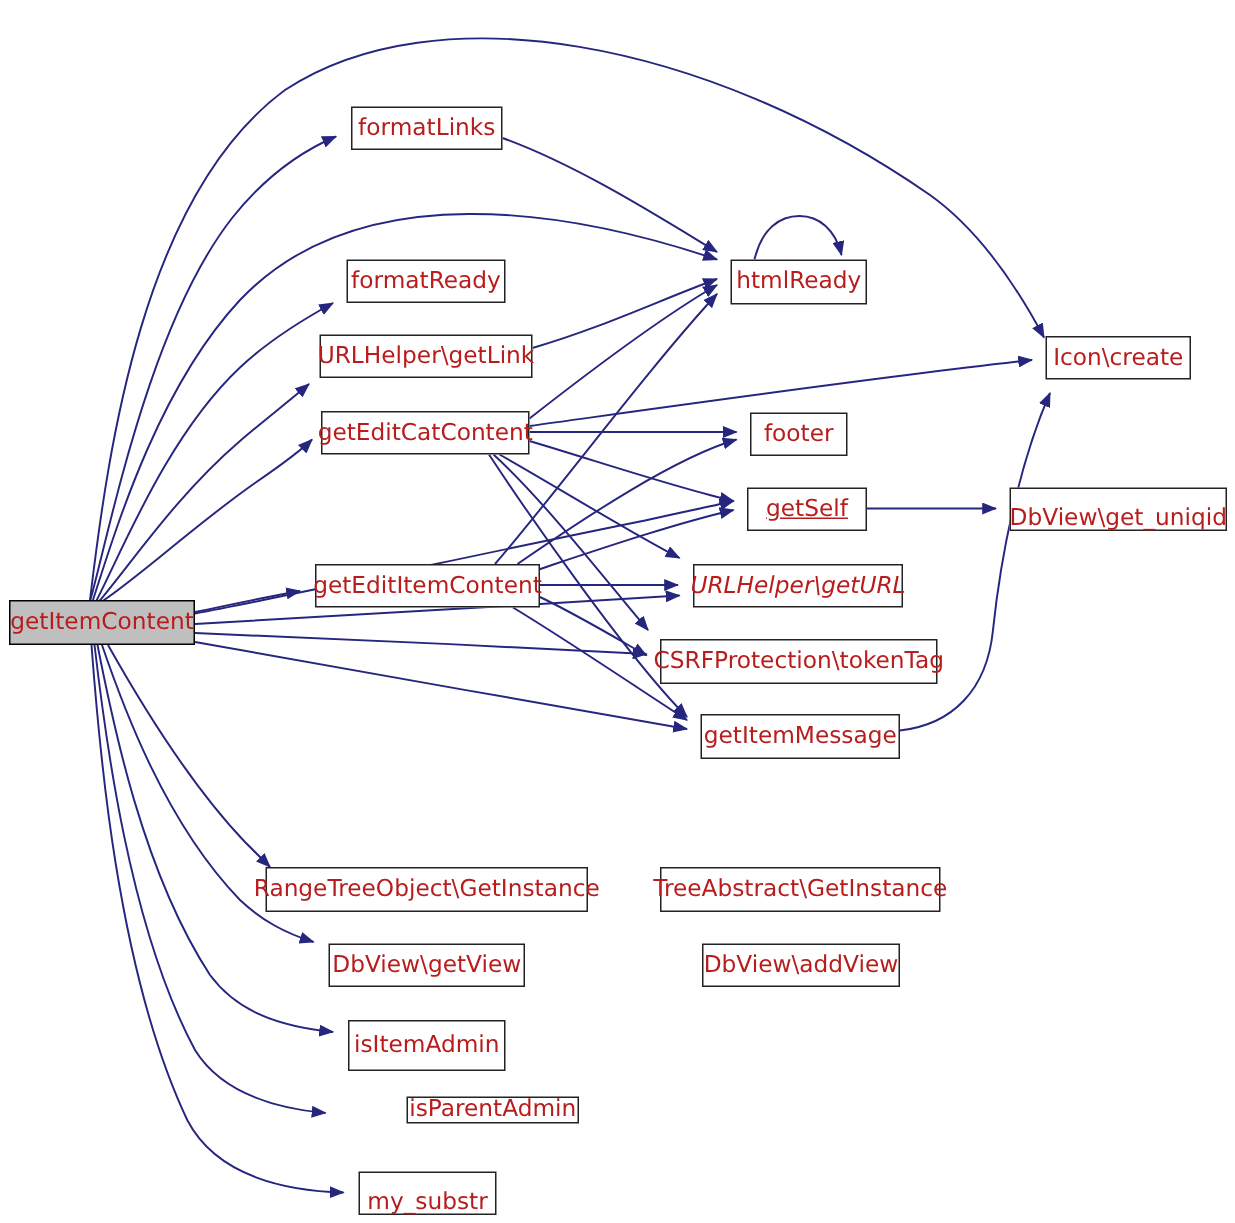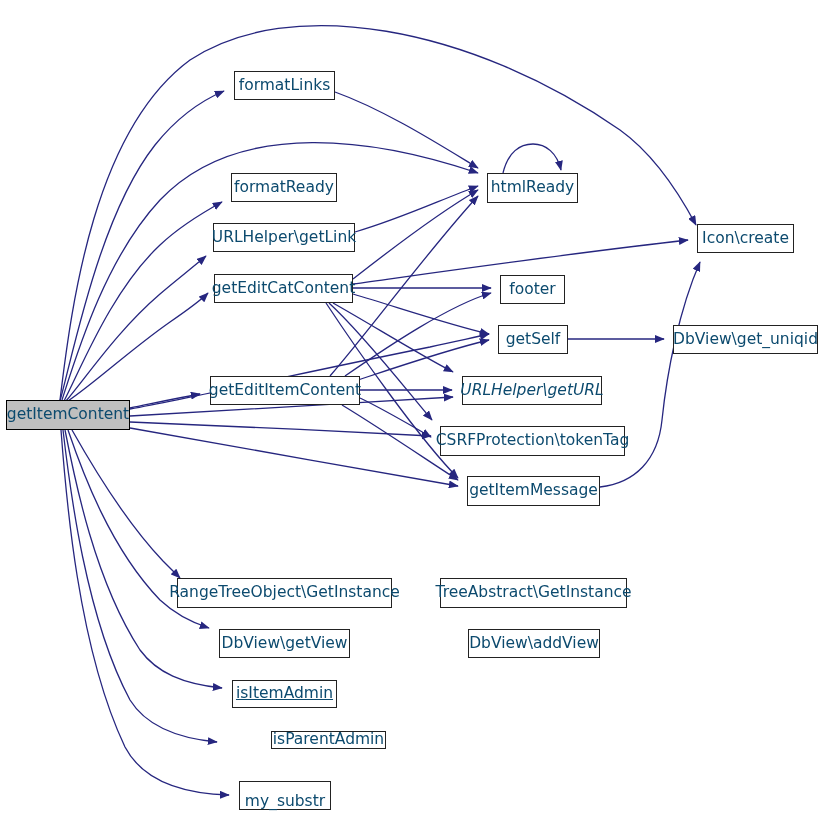--- a/index.html
+++ b/index.html
@@ -20,21 +20,21 @@
     left: 0;
     top: 0;
     width: 823px;
     height: 815px;
   }
   .node {
     position: absolute;
     box-sizing: border-box;
     border: 1px solid #222222;
     background: #ffffff;
-    color: #0c4a6e;
+    color: #b91c1c;
     display: flex;
     align-items: center;
     justify-content: center;
     font-size: 15.5px;
     line-height: 1;
     white-space: nowrap;
     letter-spacing: 0px;
   }
   .node.current {
     background: #bfbfbf;
@@ -112,51 +112,51 @@
       </div>
       <div class="node" style="left: 210px; top: 376px; width: 150px; height: 29px;">
         <span class="node-label">getEditItemContent</span>
       </div>
       <div class="node" style="left: 487px; top: 173px; width: 91px; height: 30px;">
         <span class="node-label">htmlReady</span>
       </div>
       <div class="node" style="left: 500px; top: 275px; width: 65px; height: 29px;">
         <span class="node-label">footer</span>
       </div>
-      <div class="node" style="left: 498px; top: 325px; width: 70px; height: 29px;">
+      <div class="node" style="left: 498px; top: 325px; width: 80px; height: 29px; text-decoration: underline;">
         <span class="node-label">getSelf</span>
       </div>
       <div class="node" style="left: 462px; top: 376px; width: 140px; height: 29px; font-style: italic;">
         <span class="node-label">URLHelper\getURL</span>
       </div>
       <div class="node" style="left: 440px; top: 426px; width: 185px; height: 30px;">
         <span class="node-label">CSRFProtection\tokenTag</span>
       </div>
       <div class="node" style="left: 467px; top: 476px; width: 133px; height: 30px;">
         <span class="node-label">getItemMessage</span>
       </div>
       <div class="node" style="left: 697px; top: 224px; width: 97px; height: 29px;">
         <span class="node-label">Icon\create</span>
       </div>
-      <div class="node" style="left: 673px; top: 325px; width: 145px; height: 29px;">
+      <div class="node" style="left: 673px; top: 325px; width: 145px; height: 29px; align-items: flex-end;">
         <span class="node-label">DbView\get_uniqid</span>
       </div>
       <div class="node" style="left: 177px; top: 578px; width: 215px; height: 30px;">
         <span class="node-label">RangeTreeObject\GetInstance</span>
       </div>
       <div class="node" style="left: 440px; top: 578px; width: 187px; height: 30px;">
         <span class="node-label">TreeAbstract\GetInstance</span>
       </div>
       <div class="node" style="left: 219px; top: 629px; width: 131px; height: 29px;">
         <span class="node-label">DbView\getView</span>
       </div>
       <div class="node" style="left: 468px; top: 629px; width: 132px; height: 29px;">
         <span class="node-label">DbView\addView</span>
       </div>
-      <div class="node" style="left: 232px; top: 680px; width: 105px; height: 28px; text-decoration: underline;">
+      <div class="node" style="left: 232px; top: 680px; width: 105px; height: 34px;">
         <span class="node-label">isItemAdmin</span>
       </div>
       <div class="node" style="left: 227px; top: 731px; width: 115px; height: 18px; margin-left: 44px;">
         <span class="node-label">isParentAdmin</span>
       </div>
       <div class="node" style="left: 239px; top: 781px; width: 92px; height: 29px; align-items: flex-end;">
         <span class="node-label">my_substr</span>
       </div>
     </div>
 

